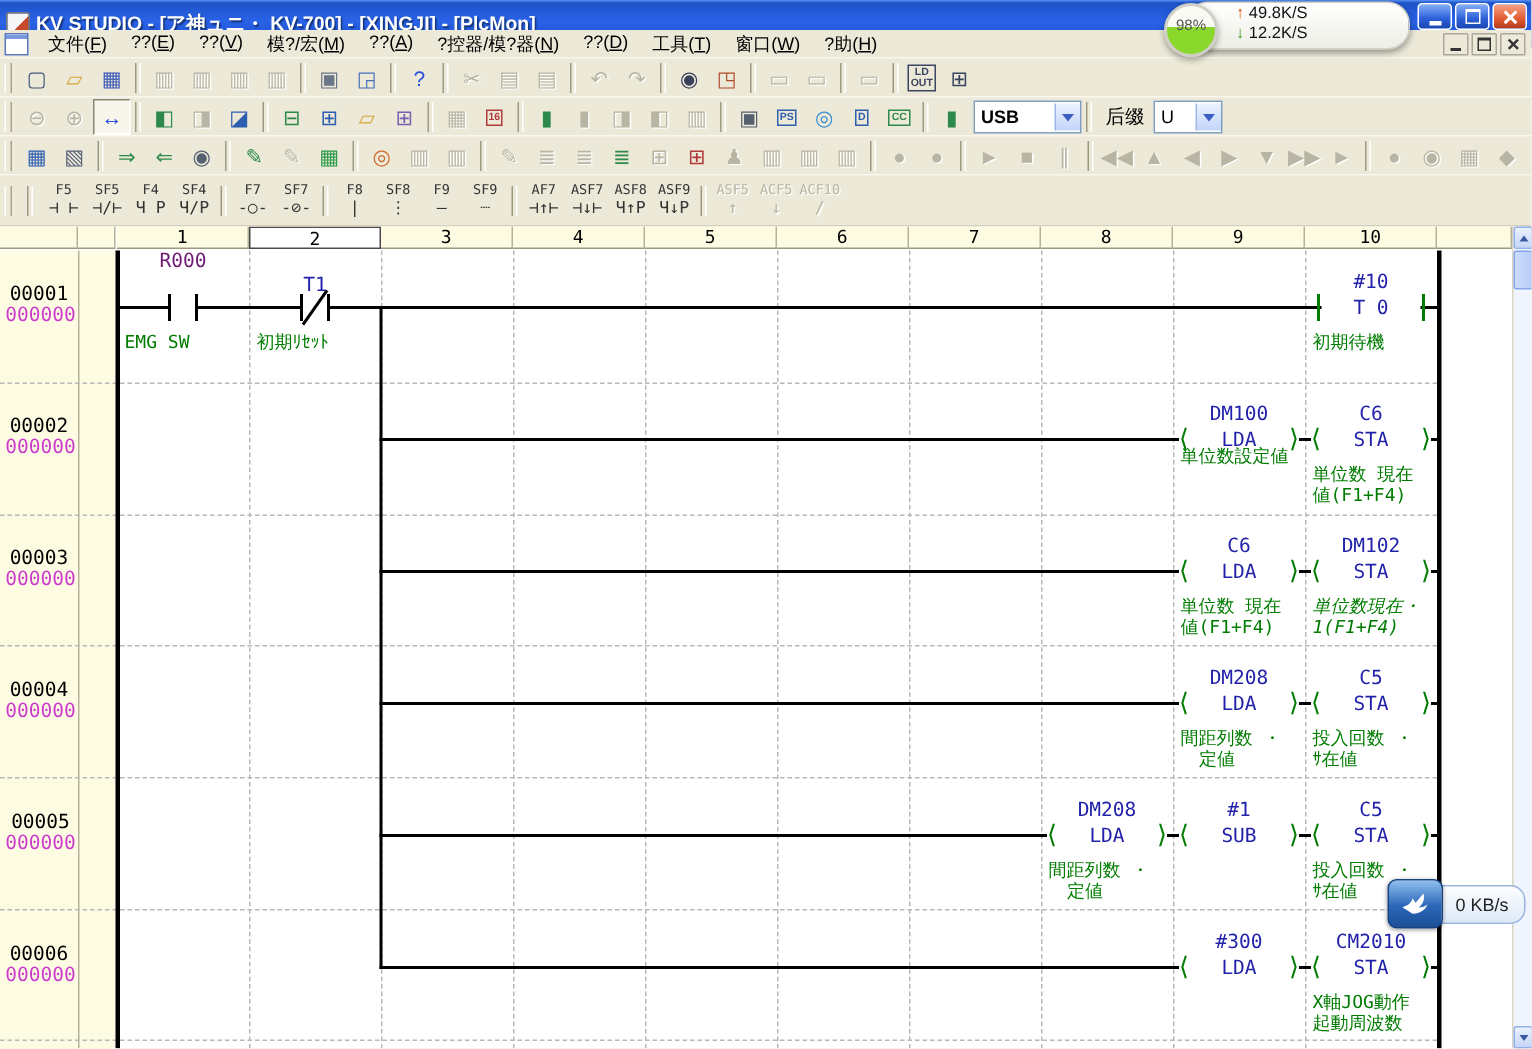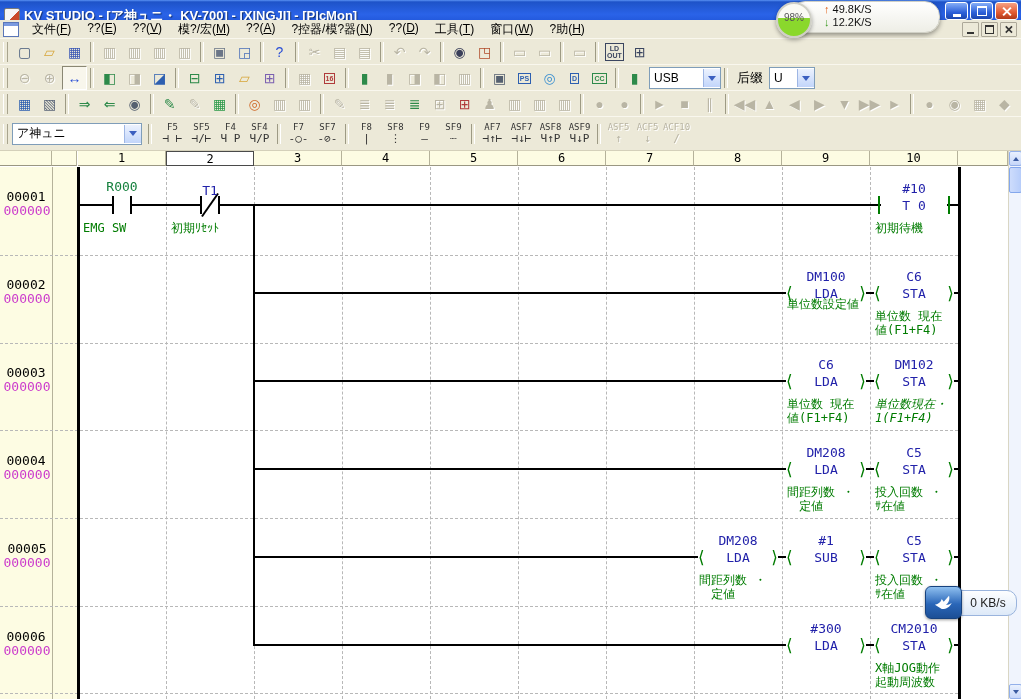--- a/index.html
+++ b/index.html
@@ -212,21 +212,21 @@
       <span class="tbtn" style="color: rgb(58, 143, 208);">◎</span>
       <span class="tbtn" style="color: rgb(45, 95, 176);">
         <span class="minitxt">D</span>
       </span>
       <span class="tbtn" style="color: rgb(45, 138, 74);">
         <span class="minitxt">CC</span>
       </span>
       <span class="tsep"></span>
       <span class="tbtn" style="color: rgb(45, 138, 74);">▮</span>
     </span>
-  <span class="combo" style="width:70px;margin-left:2px;">
+  <span class="combo" style="width:70px;margin-left:2px;font-weight:bold;">
     <span class="val">USB</span>
     <span class="cbtn">
         <span class="arrow-dn"></span>
       </span>
   </span>
   <span class="tsep"></span>
   <span class="tlabel">后缀</span>
   <span class="combo" style="width:44px;">
     <span class="val">U</span>
     <span class="cbtn">
@@ -278,26 +278,20 @@
     <span class="tbtn dis">►</span>
     <span class="tsep"></span>
     <span class="tbtn dis">●</span>
     <span class="tbtn dis">◉</span>
     <span class="tbtn dis">▦</span>
     <span class="tbtn dis">◆</span>
     <span class="tbtn dis">■</span>
   </div>
 <div class="toolbar tb4">
   <span class="tgrip"></span>
-  <span class="combo" style="width:128px;">
-    <span class="val">ア神ュニ</span>
-    <span class="cbtn">
-        <span class="arrow-dn"></span>
-      </span>
-  </span>
   <span class="tsep" style="margin:0 6px;"></span>
   <span style="display:flex;align-items:center;">
       <span class="fkey">
         <span class="fl">F5</span>
         <span class="fs">⊣ ⊢</span>
       </span>
       <span class="fkey">
         <span class="fl">SF5</span>
         <span class="fs">⊣/⊢</span>
       </span>
@@ -402,21 +396,21 @@
       <div style="position: absolute; left: 0px; top: 542px; width: 958px; height: 0px; border-top: 1px dashed rgb(184, 184, 184);"></div>
       <div style="position: absolute; left: 77px; top: 16px; width: 3px; height: 532px; background: rgb(0, 0, 0);"></div>
       <div style="position: absolute; left: 958px; top: 16px; width: 3px; height: 532px; background: rgb(0, 0, 0);"></div>
       <div style="position: absolute; left: 253px; top: 53px; width: 2px; height: 442px; background: rgb(0, 0, 0);"></div>
       <div style="position: absolute; left: 80px; top: 53px; width: 878px; height: 2px; background: rgb(0, 0, 0);"></div>
       <div class="rowno" style="position: absolute; left: 2px; top: 38px; width: 48px;">00001</div>
       <div class="stepno" style="position: absolute; left: 2px; top: 52px; width: 50px;">000000</div>
       <div style="position: absolute; left: 114px; top: 53px; width: 16px; height: 2px; background: rgb(255, 255, 255);"></div>
       <div style="position: absolute; left: 112px; top: 45px; width: 2px; height: 18px; background: rgb(0, 0, 0);"></div>
       <div style="position: absolute; left: 130px; top: 45px; width: 2px; height: 18px; background: rgb(0, 0, 0);"></div>
-      <div class="dev" style="position: absolute; left: 78px; top: 28px; width: 88px; text-align: center; color: #15803d;">R000</div>
+      <div class="dev" style="position: absolute; left: 78px; top: 16px; width: 88px; text-align: center; color: #701a75;">R000</div>
       <div class="cmt" style="position: absolute; left: 83px; top: 71px;">EMG SW</div>
       <div style="position: absolute; left: 202px; top: 53px; width: 16px; height: 2px; background: rgb(255, 255, 255);"></div>
       <div style="position: absolute; left: 200px; top: 45px; width: 2px; height: 18px; background: rgb(0, 0, 0);"></div>
       <div style="position: absolute; left: 218px; top: 45px; width: 2px; height: 18px; background: rgb(0, 0, 0);"></div>
       <div style="position: absolute; left: 196px; top: 53px; width: 28px; height: 2px; background: rgb(0, 0, 0); transform: rotate(-55deg);"></div>
       <div class="dev" style="position: absolute; left: 166px; top: 32px; width: 88px; text-align: center;">T1</div>
       <div class="cmt" style="position: absolute; left: 171px; top: 71px;">初期ﾘｾｯﾄ</div>
       <div style="position: absolute; left: 881px; top: 46px; width: 66px; height: 16px; background: rgb(255, 255, 255);"></div>
       <div style="position: absolute; left: 878px; top: 45px; width: 2px; height: 18px; background: rgb(0, 124, 0);"></div>
       <div style="position: absolute; left: 948px; top: 45px; width: 2px; height: 18px; background: rgb(0, 124, 0);"></div>

